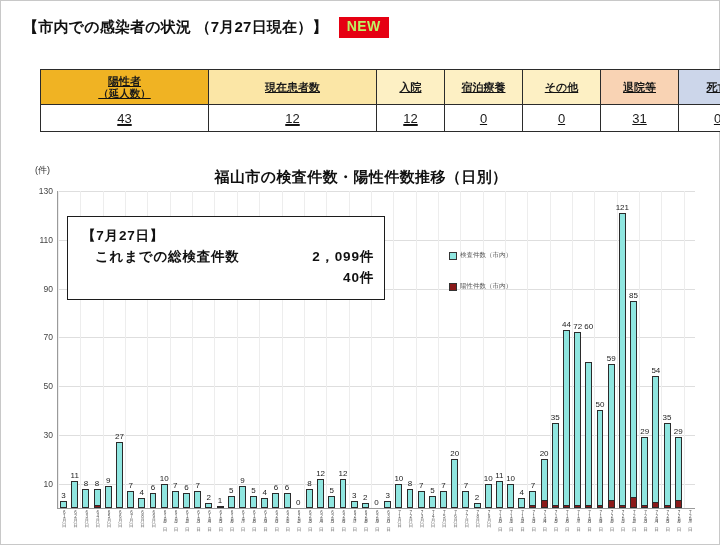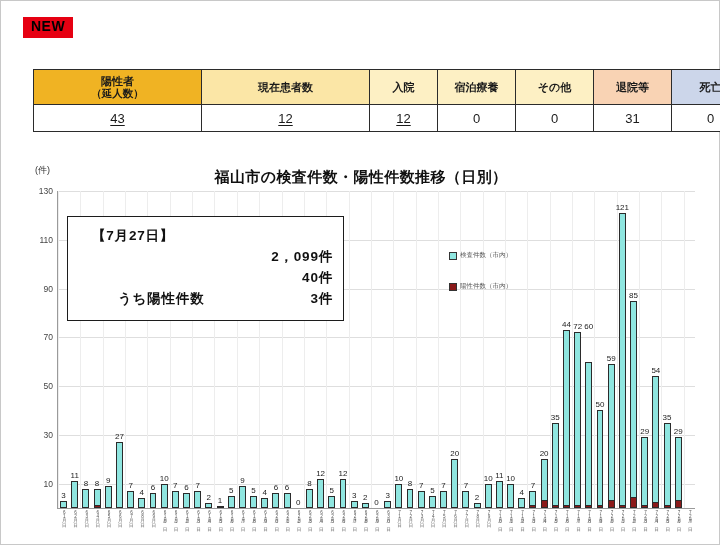--- a/index.html
+++ b/index.html
@@ -22,30 +22,30 @@
   
   .hdr{
     position:absolute;left:22px;top:16px;
     display:flex;align-items:center;gap:11px;
   }
   .hdr-title{
     font-size:15px;font-weight:700;letter-spacing:.2px;
     color:#111;white-space:nowrap;
   }
   .new-badge{
-    background:#e60012;color:#000000;
+    background:#e60012;color:#bef264;
     font-size:14px;font-weight:700;
     padding:1px 8px 2px 8px;
     letter-spacing:.5px;
     line-height:1.25;
   }
 
   
   .tbl-wrap{
-    position:absolute;left:32px;top:68px;width:676px;
+    position:absolute;left:39px;top:68px;width:676px;text-decoration:underline;
   }
   table.summary{
     border-collapse:collapse;width:676px;table-layout:fixed;
   }
   table.summary th,table.summary td{
     border:1px solid #2b2b2b;
     text-align:center;
     font-size:11px;
     font-weight:700;
     padding:0;
@@ -131,24 +131,24 @@
     font-size:4.6px;
     line-height:1;
     color:#555;
     white-space:nowrap;
     letter-spacing:-0.3px;
   }
 
   
   .infobox{
     position:absolute;left:66px;top:215px;
-    width:277px;
+    width:318px;
     background:#fff;
     border:1px solid #1c1c1c;
-    padding:9px 10px 10px 24px;
+    padding:9px 10px 10px 14px;
     box-sizing:border-box;
     z-index:6;
   }
   .infobox .ln{
     font-size:13.5px;font-weight:700;color:#111;
     letter-spacing:.8px;line-height:1.55;
     display:flex;
   }
   .ln .k{flex:0 0 auto;}
   .ln .sp{flex:1 1 auto;}
@@ -176,20 +176,21 @@
   }
   .sw-test{background:#8fe6e0;}
   .sw-pos{background:#8b1a1a;}
 </style>
 </head>
 <body>
 
 <div id="page">
 
   <div class="hdr">
+    <div class="hdr-title">【市内での感染者の状況 （7月27日現在）】</div>
     <div class="new-badge">NEW</div>
   </div>
 
   <div class="tbl-wrap">
     <table class="summary">
       <colgroup>
         <col style="width:168px">
           <col style="width:168px">
           <col style="width:68px">
         <col style="width:78px">
@@ -567,31 +568,27 @@
         <div class="xlbl">7月27日</div>
       </div>
     </div>
 
   <div class="infobox">
     <div class="ln">
       <span class="k">【7月27日】</span>
     </div>
     <div id="infoRows">
         <div class="ln ind1">
+          <span class="k">これまでの総検査件数</span>
           <span class="sp"></span>
           <span class="v">2，099件</span>
         </div>
         <div class="ln ind1">
           <span class="sp"></span>
           <span class="v">40件</span>
-        </div>
-        <div class="ln ind2">
-          <span class="k">うち陽性件数</span>
-          <span class="sp"></span>
-          <span class="v">3件</span>
         </div>
       </div>
   </div>
 
   <div class="legend">
     <div class="lg-row">
       <span class="lg-sw sw-test"></span>
       <span>検査件数（市内）</span>
     </div>
     <div class="lg-row">

